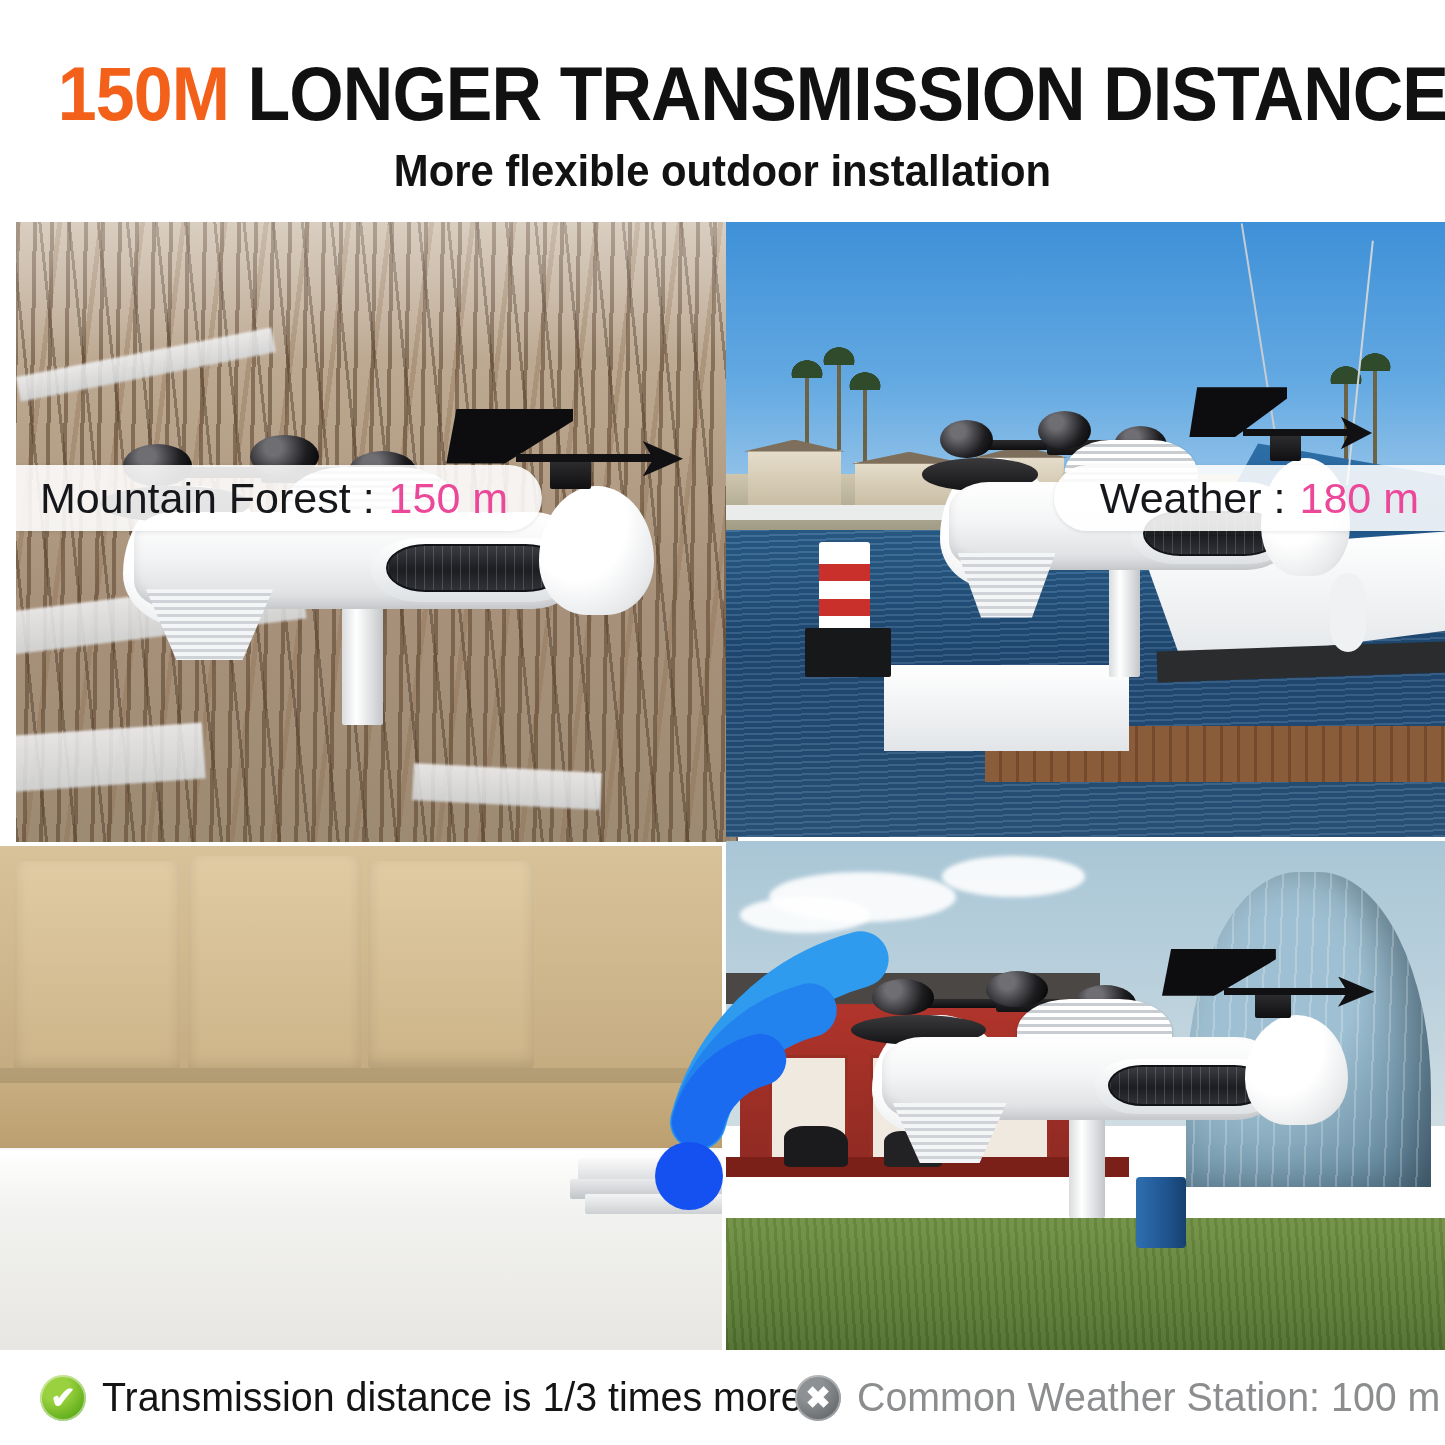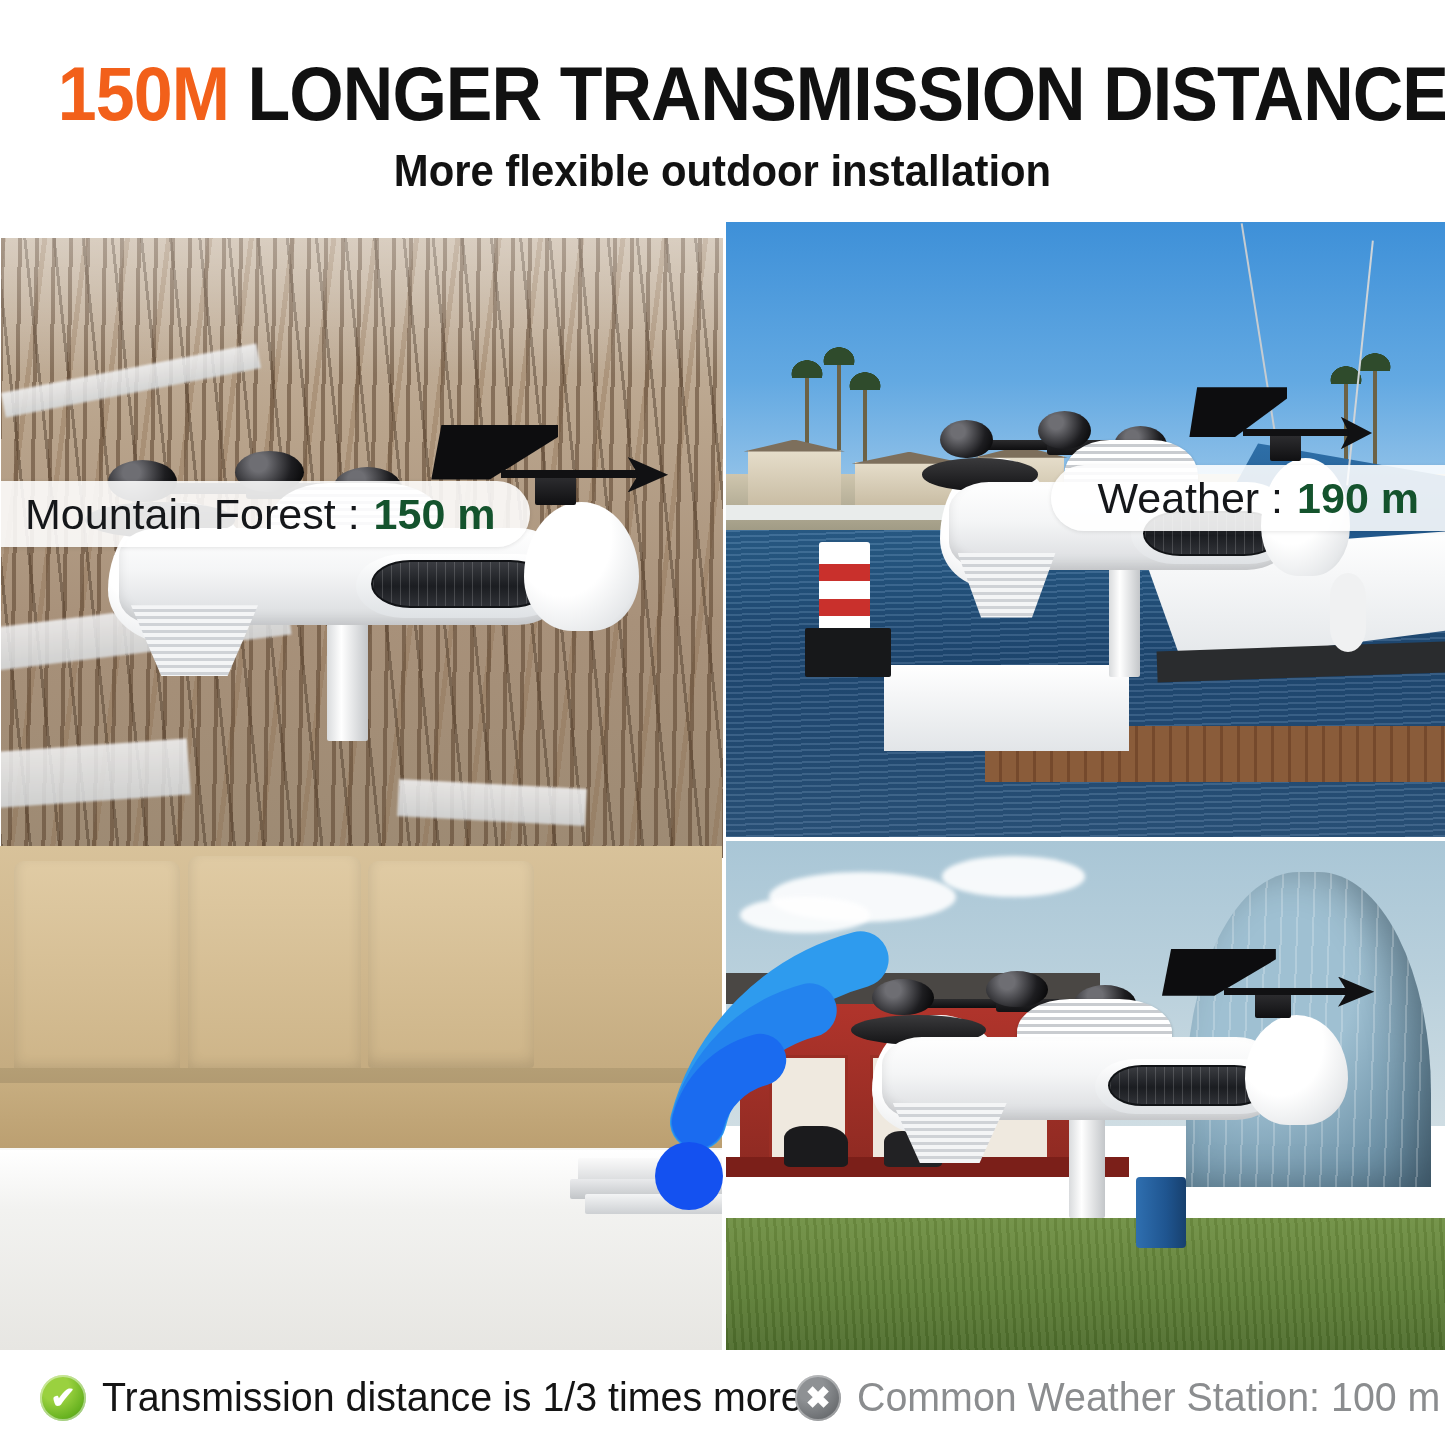--- a/index.html
+++ b/index.html
@@ -24,21 +24,21 @@
     text-align: center; white-space: nowrap;
     font-family: "Liberation Sans Narrow", "Liberation Sans", sans-serif;
     font-weight: 600; font-size: 44px; color: #121212;
     transform: scaleX(0.95); transform-origin: center top;
   }
 
   
   .grid { position: absolute; left: 0; top: 222px; width: 1445px; height: 1128px; }
   .panel { position: absolute; overflow: hidden; }
 
-  .p-forest  { left: 1px;    top: 0;   width: 722px; height: 620px; margin-top: 16px; }
+  .p-forest  { left: 16px;    top: 0;   width: 722px; height: 620px; }
   .p-fishery { left: 726px;top: 0;   width: 719px; height: 615px; }
   .p-living  { left: 0;    top: 624px;width: 722px; height: 504px; }
   .p-farm    { left: 726px;top: 619px;width: 719px; height: 509px; }
 
   
   .forest-bg {
     position:absolute; inset:0;
     background:
       linear-gradient(180deg, rgba(255,255,255,.30) 0%, rgba(255,255,255,0) 22%),
       repeating-linear-gradient(91deg, rgba(90,66,45,.55) 0 4px, rgba(0,0,0,0) 4px 17px),
@@ -156,21 +156,21 @@
   
   .wifi { position:absolute; left:558px; top:650px; width:380px; height:360px; z-index:40; }
 
   
   .pill {
     position:absolute; display:flex; align-items:center; white-space:nowrap;
     background: rgba(255,255,255,.88);
     font-size: 43px; font-weight: 500; color:#15171a; z-index:30;
     box-shadow: 0 1px 4px rgba(0,0,0,.10);
   }
-  .pill .val { color:#14532d; font-weight:700; margin-left:14px; }
+  .pill .val { color:#ec4899; font-weight:400; margin-left:14px; }
   .pill .lbl { font-weight:500; }
 
   .pill-forest { left:-24px; top:243px; height:66px; padding:0 34px 0 48px;
     border-radius:0 38px 38px 0; }
   .pill-fishery { right:-14px; top:243px; height:66px; padding:0 40px 0 46px;
     border-radius:38px 0 0 38px; }
 
   
   .footer { position:absolute; left:0; top:1350px; width:1445px; height:95px;
     background:#ffffff; }
@@ -280,21 +280,21 @@
         <div class="s-solar"></div>
         <div class="s-bulb-r"></div>
         <div class="s-vane-tail"></div>
         <div class="s-vane-mount"></div>
         <div class="s-vane-shaft"></div>
         <div class="s-vane-point"></div>
       </div>
 
       <div class="pill pill-fishery">
         <span class="lbl">Weather :</span>
-        <span class="val">190 m</span>
+        <span class="val">180 m</span>
       </div>
     </div>
 
     <div class="panel p-living">
       <div class="lr-wall"></div>
       <div class="sofa-back"></div>
       <div class="cushion" style="left:2%;top:3%;width:23%;height:42%;"></div>
       <div class="cushion" style="left:26%;top:2%;width:24%;height:43%;"></div>
       <div class="cushion" style="left:51%;top:3%;width:23%;height:41%;"></div>
       <div class="sofa-seat"></div>

